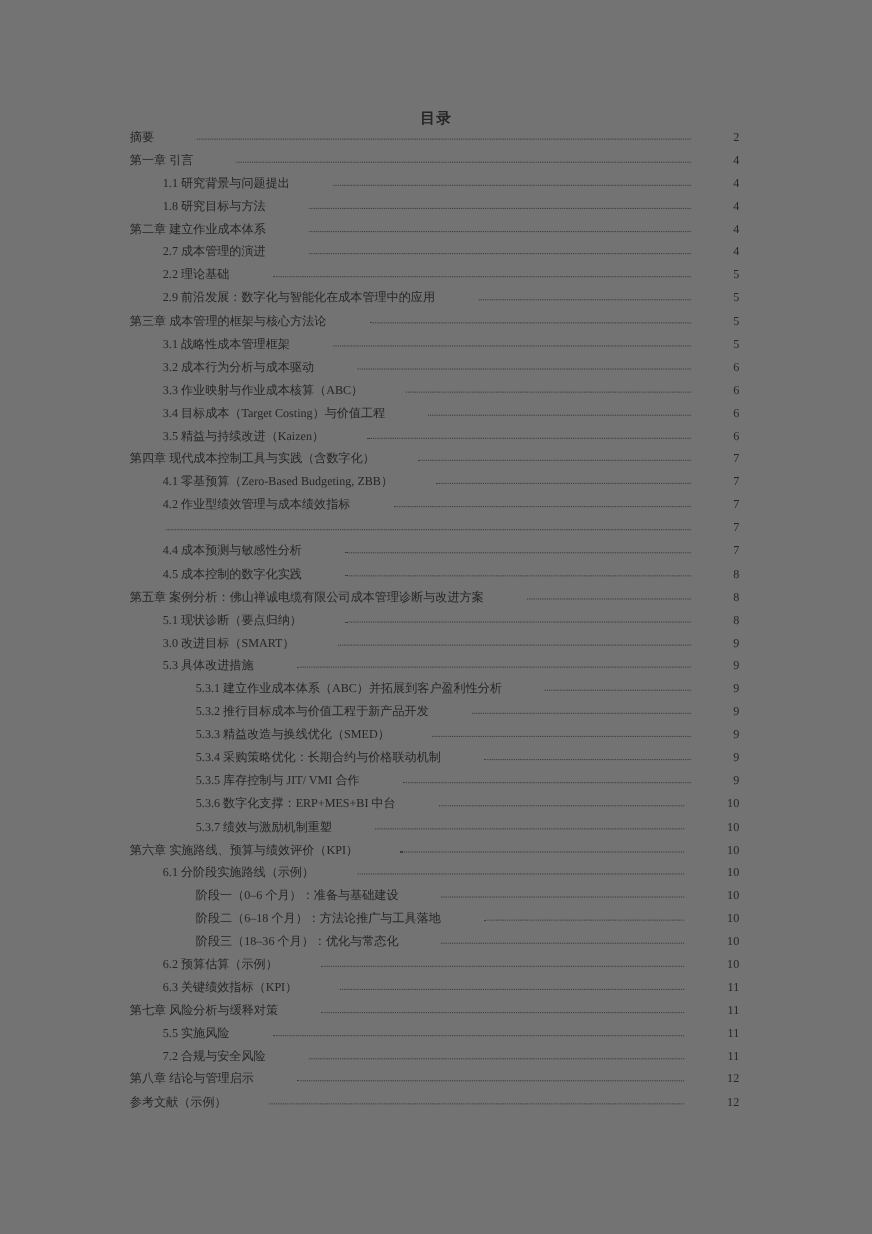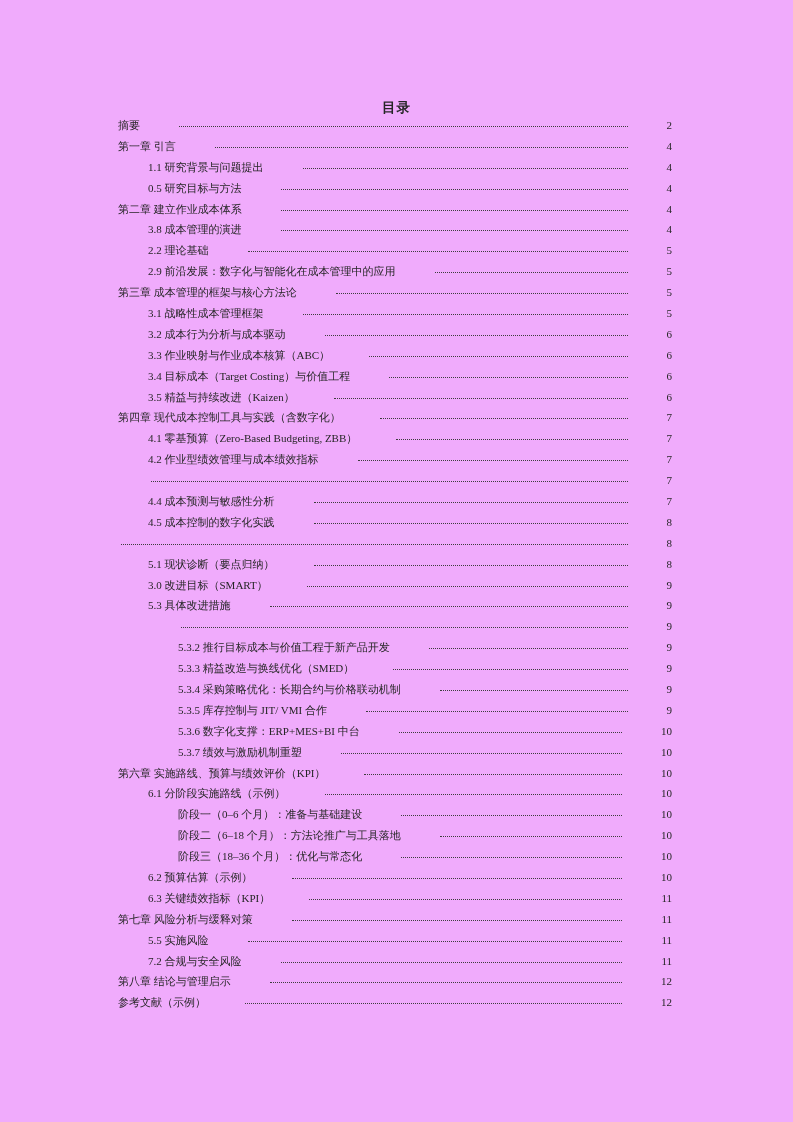--- a/index.html
+++ b/index.html
@@ -4,21 +4,21 @@
 <style>
   html, body {
     margin: 0;
     padding: 0;
     background: #ffffff;
   }
   .page {
     position: relative;
     width: 793px;
     height: 1122px;
-    background: #f0abfc;
+    background: #737373;
     font-family: "Liberation Serif", "DejaVu Serif", serif;
     color: #262626;
     overflow: hidden;
   }
   .toc-title {
     position: absolute;
     top: 99px;
     left: 0;
     right: 0;
     text-align: center;
@@ -80,31 +80,31 @@
     <span class="toc-label">第一章 引言</span>
     <span class="leader"></span>
     <span class="toc-page">4</span>
   </div>
       <div class="toc-row level-1">
     <span class="toc-label">1.1 研究背景与问题提出</span>
     <span class="leader"></span>
     <span class="toc-page">4</span>
   </div>
       <div class="toc-row level-1">
-    <span class="toc-label">0.5 研究目标与方法</span>
+    <span class="toc-label">1.8 研究目标与方法</span>
     <span class="leader"></span>
     <span class="toc-page">4</span>
   </div>
       <div class="toc-row level-0">
     <span class="toc-label">第二章 建立作业成本体系</span>
     <span class="leader"></span>
     <span class="toc-page">4</span>
   </div>
       <div class="toc-row level-1">
-    <span class="toc-label">3.8 成本管理的演进</span>
+    <span class="toc-label">2.7 成本管理的演进</span>
     <span class="leader"></span>
     <span class="toc-page">4</span>
   </div>
       <div class="toc-row level-1">
     <span class="toc-label">2.2 理论基础</span>
     <span class="leader"></span>
     <span class="toc-page">5</span>
   </div>
       <div class="toc-row level-1">
     <span class="toc-label">2.9 前沿发展：数字化与智能化在成本管理中的应用</span>
@@ -164,39 +164,41 @@
     <span class="toc-label">4.4 成本预测与敏感性分析</span>
     <span class="leader"></span>
     <span class="toc-page">7</span>
   </div>
       <div class="toc-row level-1">
     <span class="toc-label">4.5 成本控制的数字化实践</span>
     <span class="leader"></span>
     <span class="toc-page">8</span>
   </div>
       <div class="toc-row level-0">
+    <span class="toc-label">第五章 案例分析：佛山禅诚电缆有限公司成本管理诊断与改进方案</span>
     <span class="leader"></span>
     <span class="toc-page">8</span>
   </div>
       <div class="toc-row level-1">
     <span class="toc-label">5.1 现状诊断（要点归纳）</span>
     <span class="leader"></span>
     <span class="toc-page">8</span>
   </div>
       <div class="toc-row level-1">
     <span class="toc-label">3.0 改进目标（SMART）</span>
     <span class="leader"></span>
     <span class="toc-page">9</span>
   </div>
       <div class="toc-row level-1">
     <span class="toc-label">5.3 具体改进措施</span>
     <span class="leader"></span>
     <span class="toc-page">9</span>
   </div>
       <div class="toc-row level-2">
+    <span class="toc-label">5.3.1 建立作业成本体系（ABC）并拓展到客户盈利性分析</span>
     <span class="leader"></span>
     <span class="toc-page">9</span>
   </div>
       <div class="toc-row level-2">
     <span class="toc-label">5.3.2 推行目标成本与价值工程于新产品开发</span>
     <span class="leader"></span>
     <span class="toc-page">9</span>
   </div>
       <div class="toc-row level-2">
     <span class="toc-label">5.3.3 精益改造与换线优化（SMED）</span>

